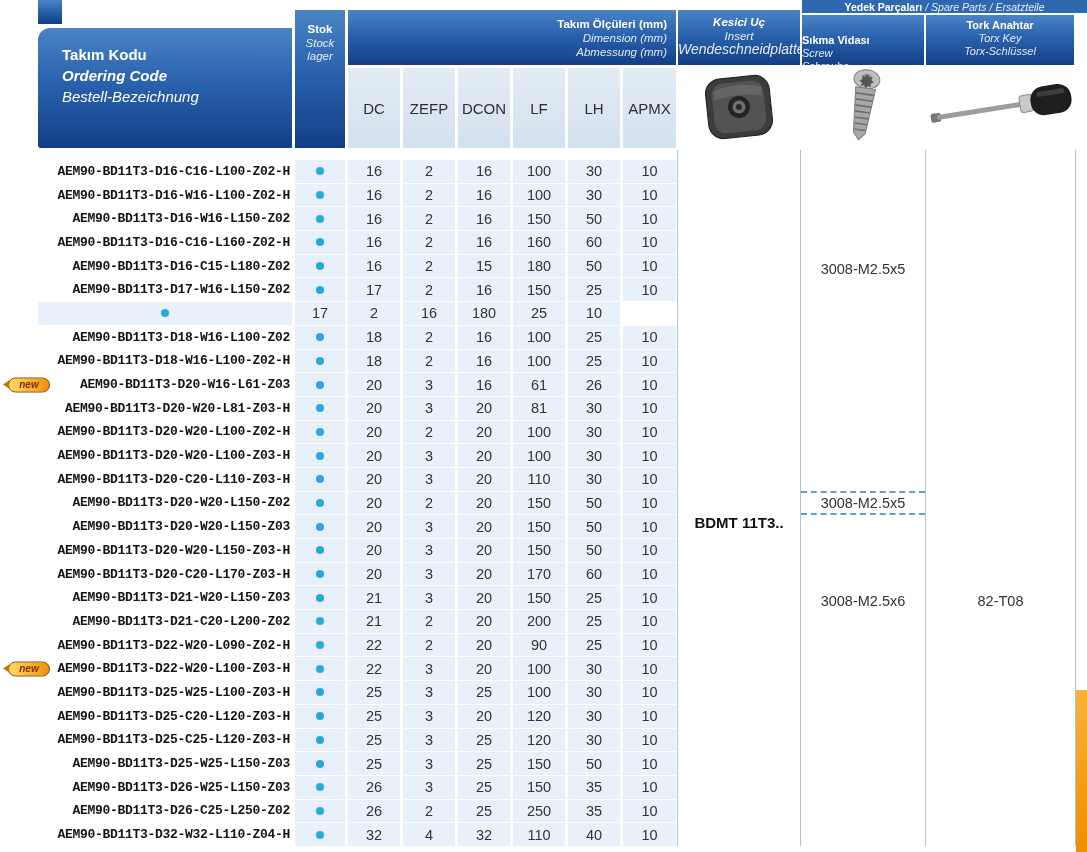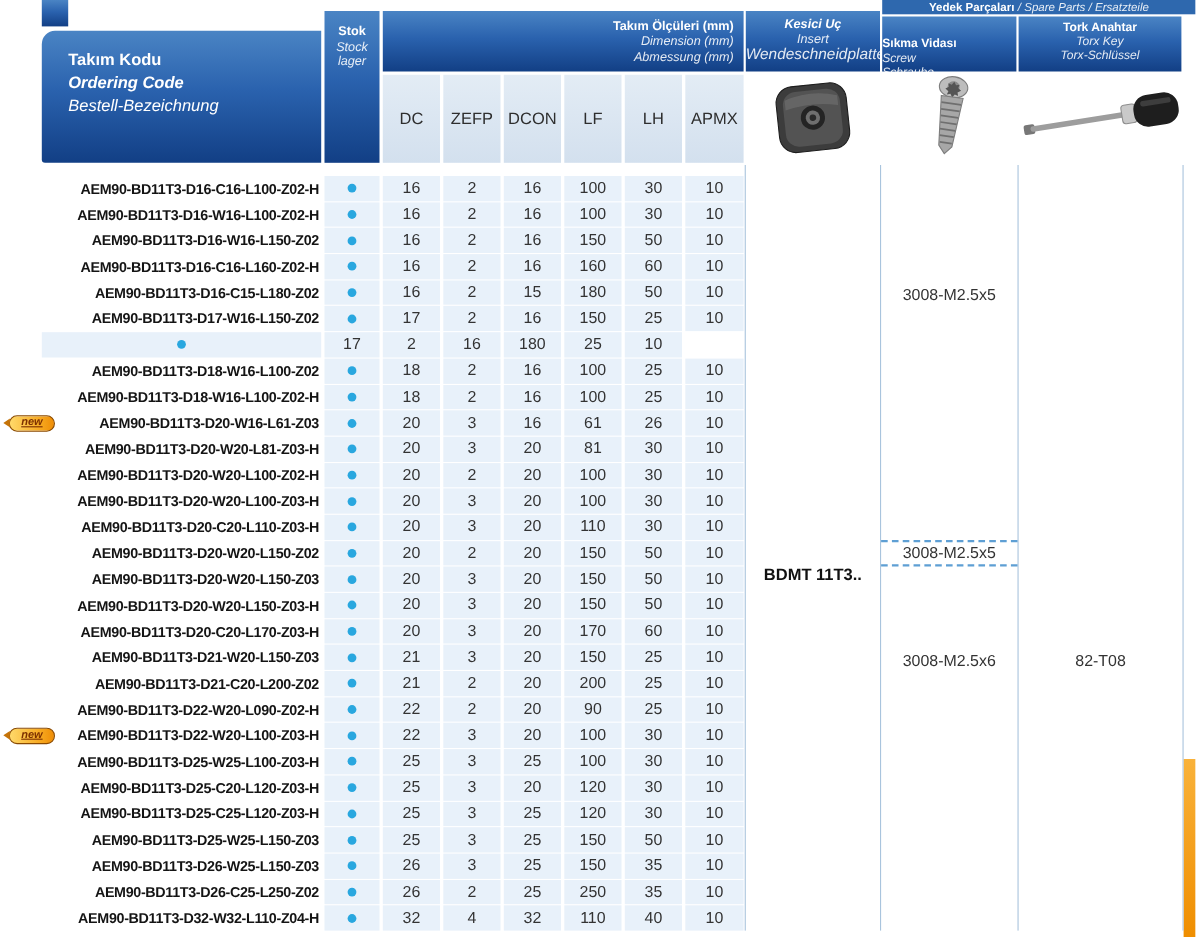--- a/index.html
+++ b/index.html
@@ -49,36 +49,36 @@
   .img-box{position:absolute;display:flex;align-items:center;justify-content:center;}
   .insert-img{left:678px;top:64px;width:122px;height:86px;}
   .screw-img{left:802px;top:64px;width:122px;height:86px;}
   .torx-img{left:926px;top:64px;width:149px;height:86px;}
 
   
   .body-left{position:absolute;left:38px;top:160px;width:638px;display:flex;flex-direction:column;row-gap:1px;}
   .row{position:relative;display:grid;grid-template-columns:254px 50px 52px 52px 52px 52px 52px 53px;column-gap:3px;height:22.7px;}
   .cell{display:flex;align-items:center;justify-content:center;}
   .cell.tint{background:#e8f1fa;}
-  .cell.code{justify-content:flex-end;font-weight:bold;font-size:13px;color:#141414;letter-spacing:-0.3px;padding-right:2px;white-space:nowrap;}
+  .cell.code{justify-content:flex-end;font-weight:bold;font-size:13px;color:#141414;letter-spacing:-0.3px;padding-right:2px;white-space:nowrap;font-family:Liberation Mono, monospace;}
   .cell.num{font-size:14.5px;color:#333;}
   .dot{width:8px;height:8px;border-radius:50%;background:#29a7df;}
 
   
   .badge-new{
     position:absolute;left:-30px;top:50%;transform:translateY(-50%);
     width:42px;height:15px;border:1px solid #8a4a00;border-radius:8px;
     background:linear-gradient(90deg,#ffd96a 0%,#f7a81f 70%,#ef8e07 100%);
     display:flex;align-items:center;justify-content:center;box-sizing:border-box;
   }
   .badge-new::before{
     content:"";position:absolute;left:-6px;top:50%;transform:translateY(-50%);
     border-top:4px solid transparent;border-bottom:4px solid transparent;border-right:6px solid #c57308;
   }
-  .badge-text{font-size:10px;font-weight:bold;font-style:italic;color:#7c3000;line-height:1;text-decoration:underline;}
+  .badge-text{font-size:10px;font-weight:bold;font-style:italic;color:#7c3000;line-height:1;}
 
   
   .vline{position:absolute;top:150px;height:696px;width:1px;background:#a9c4dd;}
   .vl-1{left:677px;} .vl-2{left:800px;} .vl-3{left:925px;} .vl-4{left:1075px;}
 
   .insert-body{position:absolute;left:678px;top:160px;width:122px;height:686px;}
   .screw-body{position:absolute;left:801px;top:160px;width:124px;height:686px;}
   .torx-body{position:absolute;left:926px;top:160px;width:149px;height:686px;}
   .part-label{position:absolute;left:0;width:100%;text-align:center;font-size:14.5px;color:#333;}
   .insert-code{position:absolute;left:0;top:354px;width:100%;text-align:center;font-size:15px;font-weight:bold;color:#111;}

